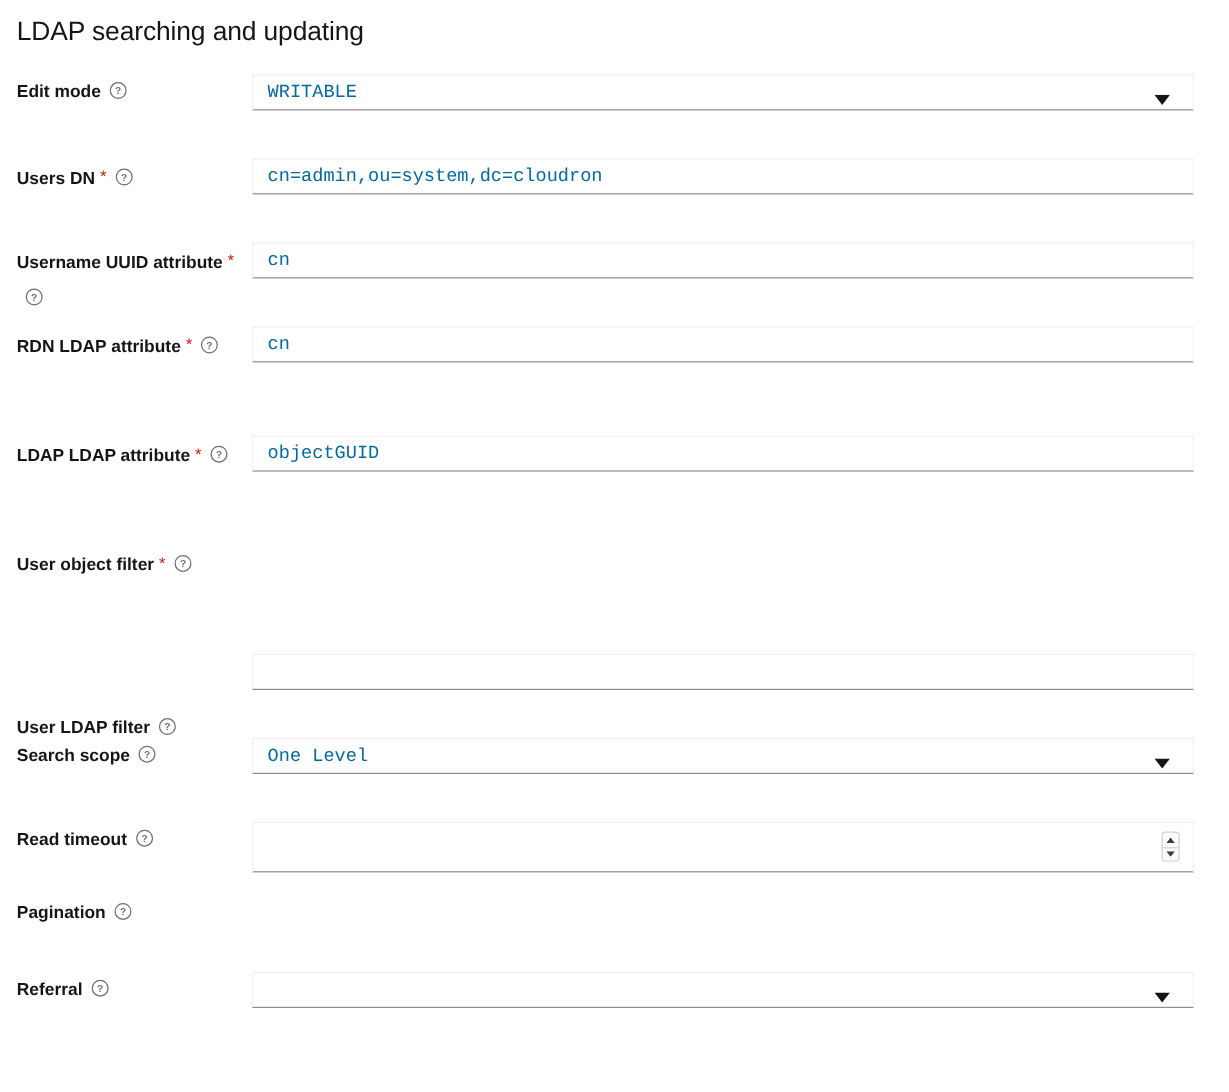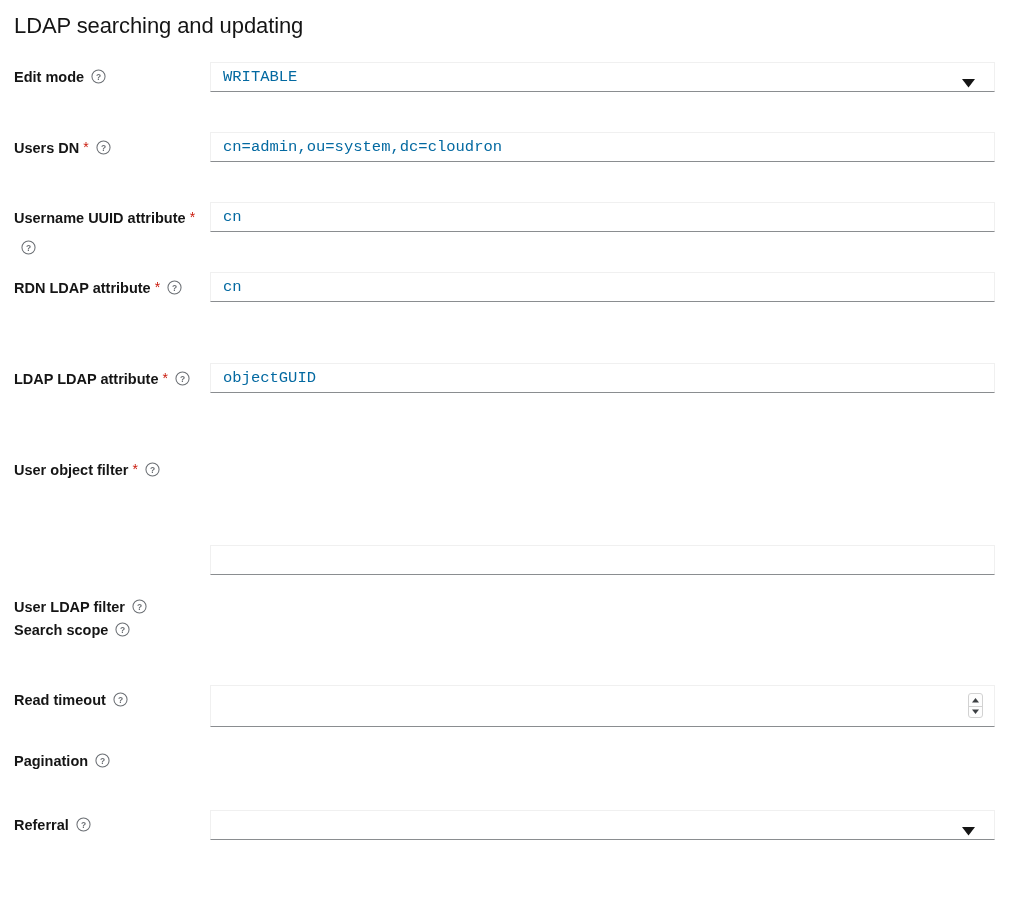--- a/index.html
+++ b/index.html
@@ -286,20 +286,30 @@
       </div>
     </div>
 
     <div class="form-row" style="height:70px;">
       <div class="field-label" style="top:0;">
         <span>Search scope</span><span class="help-icon"><svg width="15" height="15" viewBox="0 0 16 16">
               <circle cx="8" cy="8" r="7" fill="none" stroke="#6a6e73" stroke-width="1.1"></circle>
               <text x="8" y="11.4" text-anchor="middle" font-family="Liberation Sans, sans-serif" font-size="9" fill="#6a6e73">?</text>
             </svg></span>
       </div>
+      <div class="field-control" style="top:0;">
+        <div class="select-wrap">
+          <input class="pf-select" type="text" readonly="" value="One Level" style="">
+          <span class="select-caret">
+              <svg width="13" height="9" viewBox="0 0 13 9">
+                <polygon points="0,0 13,0 6.5,8.5" fill="#151515"></polygon>
+              </svg>
+            </span>
+        </div>
+      </div>
     </div>
 
     <div class="form-row" style="height:61px;">
       <div class="field-label" style="top:0;">
         <span>Read timeout</span><span class="help-icon"><svg width="15" height="15" viewBox="0 0 16 16">
               <circle cx="8" cy="8" r="7" fill="none" stroke="#6a6e73" stroke-width="1.1"></circle>
               <text x="8" y="11.4" text-anchor="middle" font-family="Liberation Sans, sans-serif" font-size="9" fill="#6a6e73">?</text>
             </svg></span>
       </div>
       <div class="field-control" style="top:0;">

